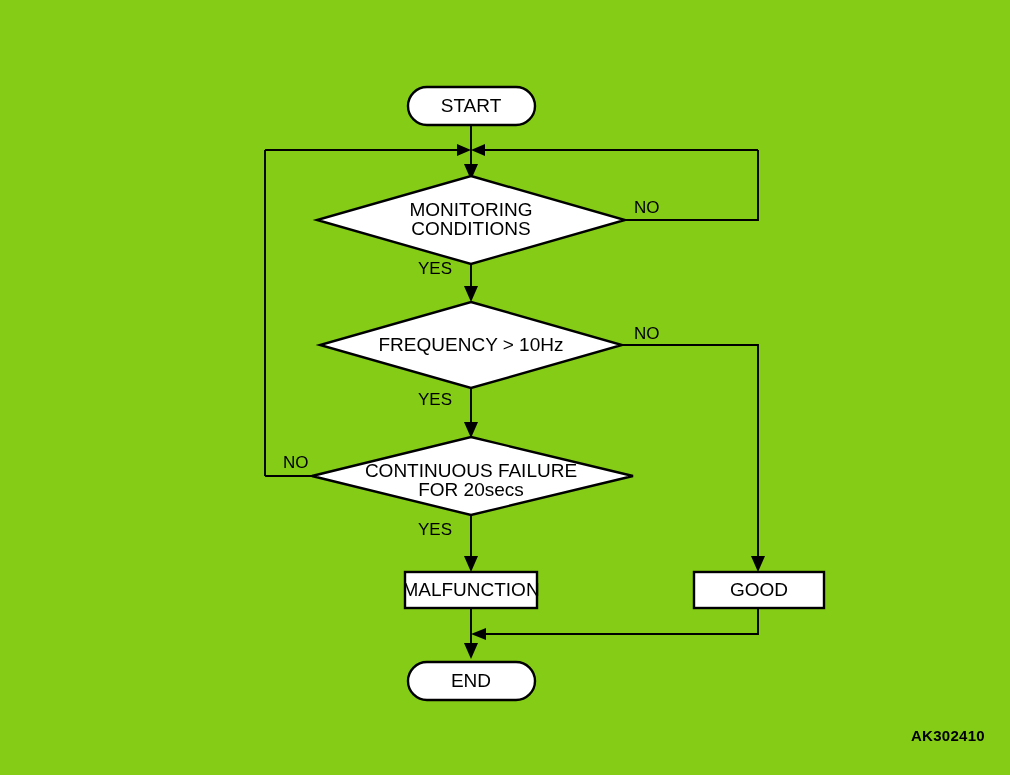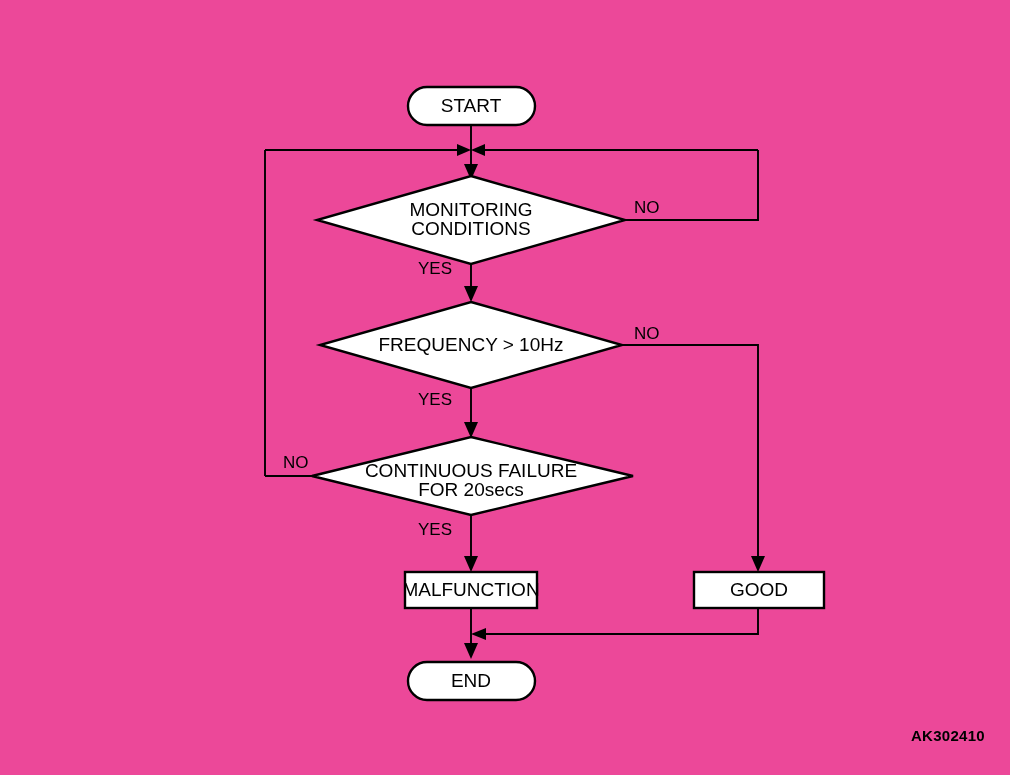--- a/index.html
+++ b/index.html
@@ -11,21 +11,21 @@
   body {
     width: 1010px;
     height: 775px;
     font-family: "Liberation Sans", sans-serif;
     overflow: hidden;
   }
   #flow-root {
     position: relative;
     width: 1010px;
     height: 775px;
-    background: #ec4899;
+    background: #84cc16;
   }
   svg#flowchart {
     position: absolute;
     top: 0;
     left: 0;
     width: 1010px;
     height: 775px;
     display: block;
   }
   .shape-stroke {

